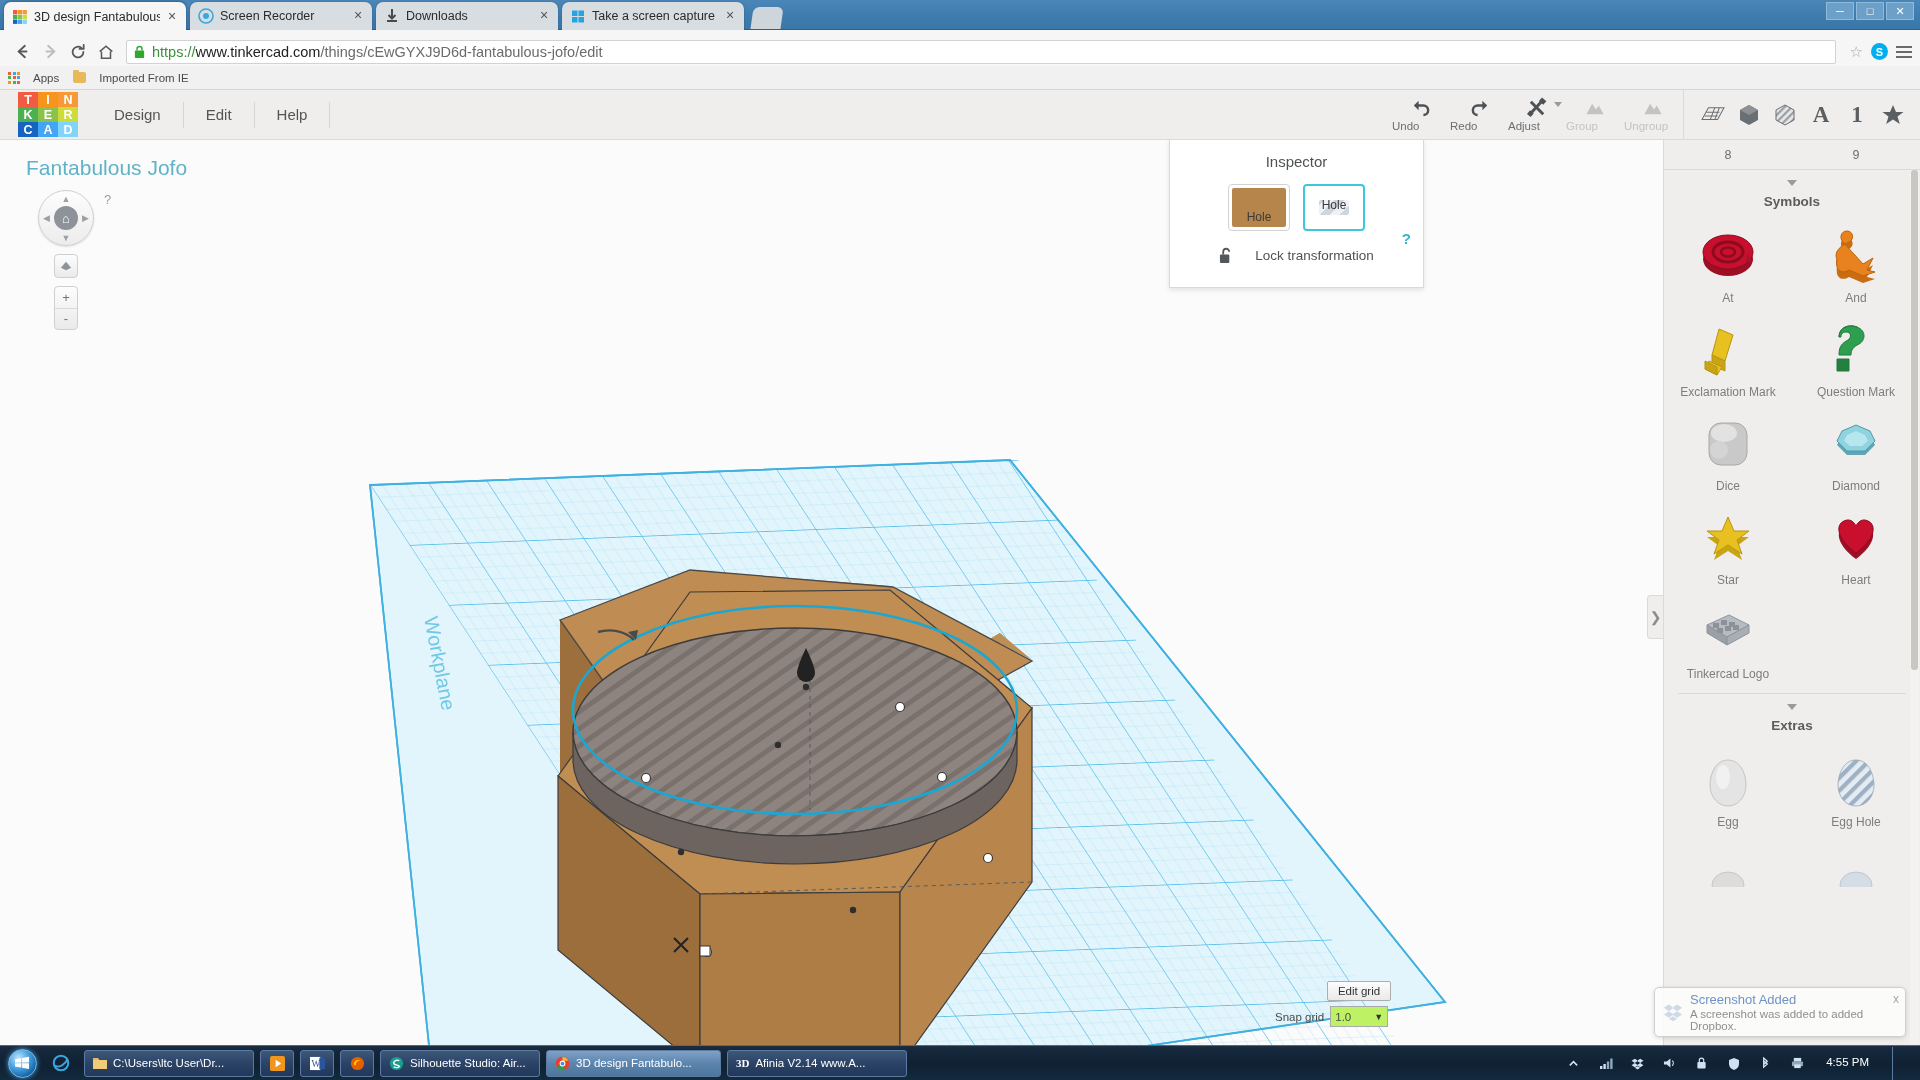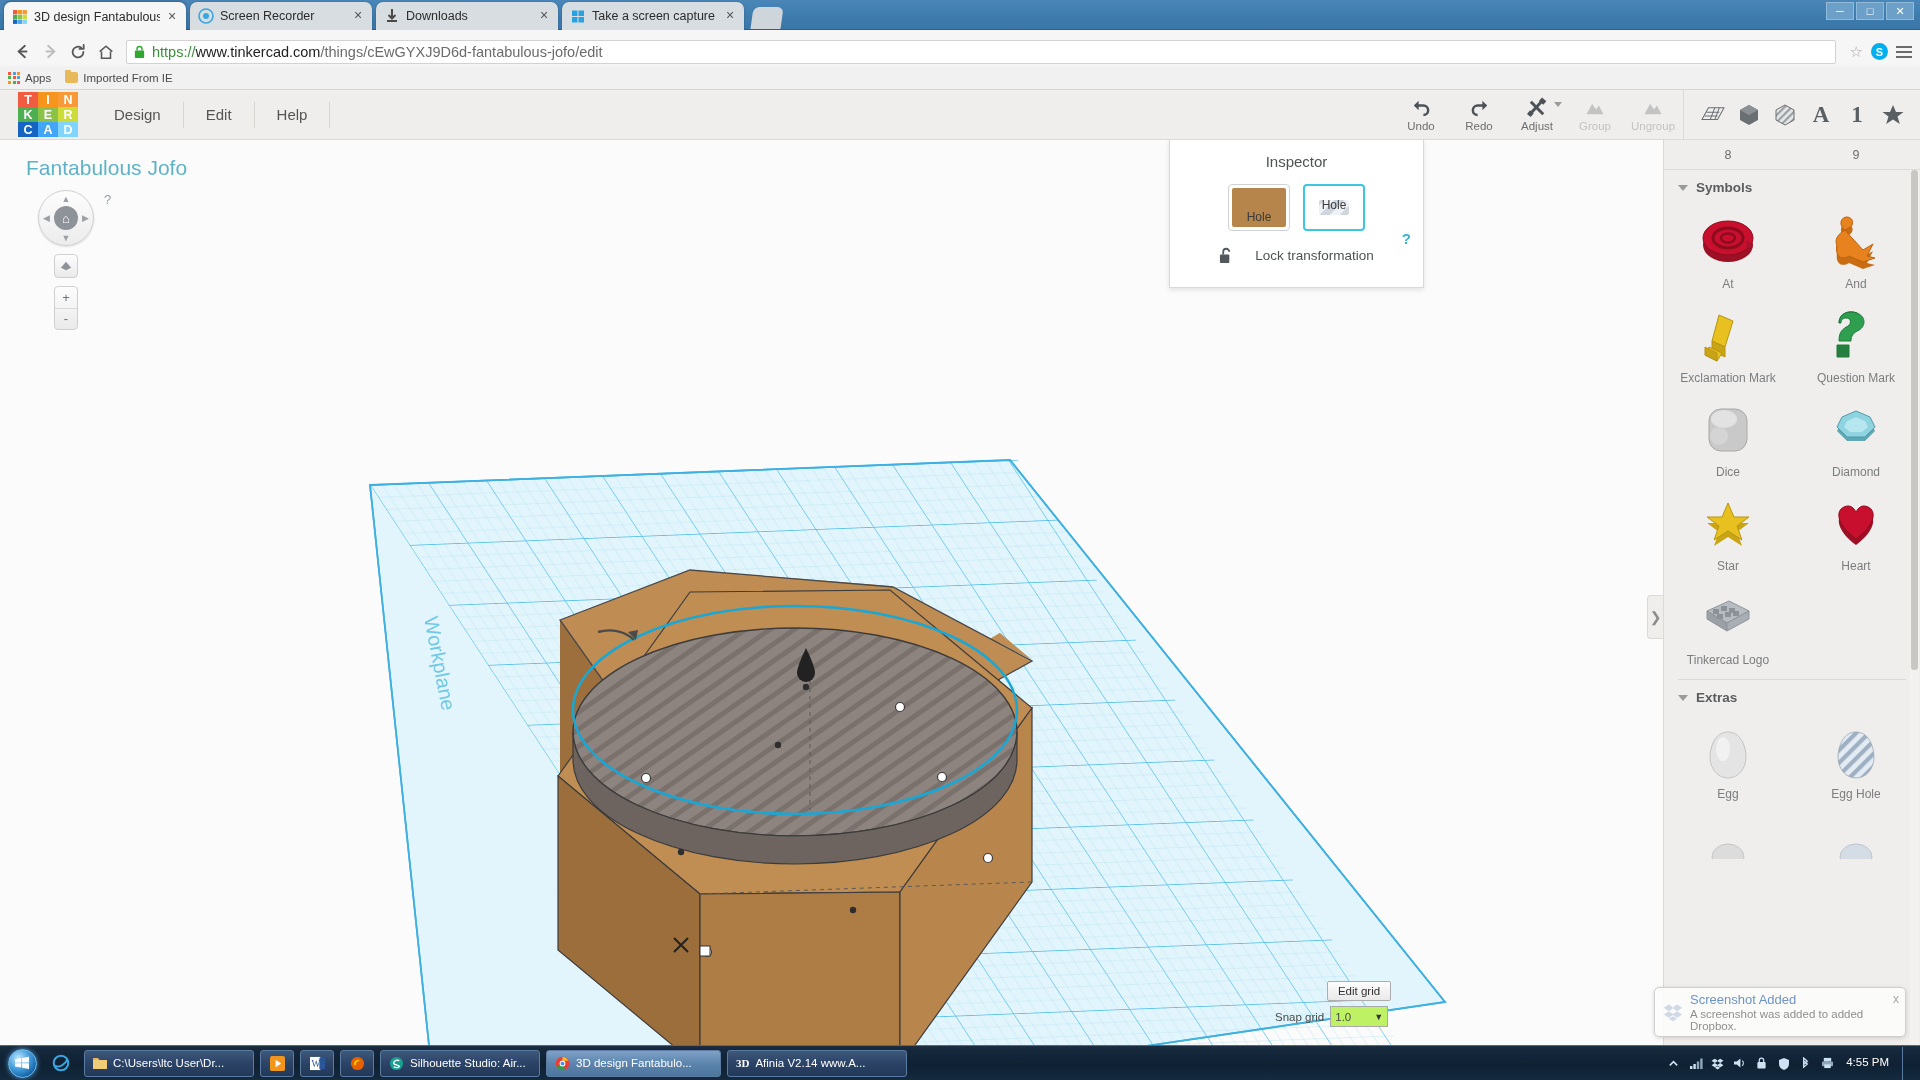--- a/index.html
+++ b/index.html
@@ -68,21 +68,21 @@
   .skype{ width:17px;height:17px;border-radius:50%;background:#00aff0;color:#fff;
      font-size:11px;font-weight:bold;display:flex;align-items:center;justify-content:center; }
   .hamb{ display:flex;flex-direction:column;gap:3px; }
   .hamb i{ display:block;width:16px;height:2px;background:#6b6b6b; }
 
   #bookmarkbar{
     position:absolute; left:0; top:66px; width:1920px; height:24px;
     background:#f1f1f1; border-bottom:1px solid #d6d6d6;
     display:flex; align-items:center; padding:0 8px; gap:14px;
   }
-  .bm{ display:flex;align-items:center;gap:5px;font-size:11.5px;color:#4a4a4a;text-align:center; }
+  .bm{ display:flex;align-items:center;gap:13px;font-size:11.5px;color:#4a4a4a;text-align:center; }
   .appsgrid{ display:grid;grid-template-columns:repeat(3,3px);grid-template-rows:repeat(3,3px);gap:1.5px; }
   .appsgrid i{ display:block;width:3px;height:3px; }
   .folder{ width:13px;height:11px;background:#e8b95a;border-radius:1px 2px 2px 2px;position:relative; }
   .folder:before{content:"";position:absolute;left:0;top:-2px;width:6px;height:3px;background:#e8b95a;border-radius:1px;}
 
   
   #app{ position:absolute; left:0; top:90px; width:1920px; height:955px; background:#fff; overflow:hidden; }
 
   #tc-topbar{
     position:absolute;left:0;top:0;width:1920px;height:50px;
@@ -94,21 +94,21 @@
   #tc-logo span{ display:flex;align-items:center;justify-content:center;
     color:#fff;font-weight:bold;font-size:12.5px;font-family:"Liberation Sans",sans-serif; }
   .tc-menu{ display:flex;align-items:center;height:50px;margin-left:14px; }
   .tc-menu a{
     font-size:15px;color:#555; padding:0 22px; height:26px;line-height:26px;
     border-right:1px solid #d8d6d3; text-decoration:none; display:block;
   }
   .tc-menu a:last-child{ border-right:1px solid #d8d6d3; }
 
   #tc-tools{ position:absolute;right:238px;top:0;height:50px;display:flex;align-items:flex-start; }
-  .tool{ width:58px; text-align:center; padding-top:6px; position:relative; }
+  .tool{ width:58px; padding-top:6px; position:relative; }
   .tool .tic{ height:22px;display:flex;align-items:center;justify-content:center;color:#4c5257; }
   .tool .tlb{ font-size:11.5px;color:#6d6f71;margin-top:2px;display:block; }
   .tool.dim .tic, .tool.dim .tlb{ color:#c3c3c3; }
   .caret{ position:absolute; right:4px; top:12px; width:0;height:0;
     border-left:4px solid transparent;border-right:4px solid transparent;border-top:5px solid #9a9a9a; }
 
   #tc-catbar{ position:absolute;right:10px;top:0;height:50px;display:flex;align-items:center;gap:2px;
     border-left:1px solid #dcdad7; padding-left:12px; }
   .cat{ width:34px;height:34px;display:flex;align-items:center;justify-content:center;color:#5a5f63; }
   .cat.txt{ font-size:23px;font-weight:bold;font-family:"Liberation Serif",serif; }
@@ -160,21 +160,21 @@
   #insp-help{ position:absolute;right:12px;top:46px;color:#3ab3c9;font-weight:bold;font-size:15px; }
   .locker{ display:flex;align-items:center;justify-content:center;gap:21px;margin-top:16px;
     font-size:13.5px;color:#4f5255; }
 
   
   #rightpanel{ position:absolute;right:0;top:50px;width:257px;height:905px;
     background:#efeeec; border-left:1px solid #dcdad7; }
   .pager{ display:flex;border-bottom:1px solid #dcdad7;height:30px; }
   .pager div{ flex:1;text-align:center;font-size:12.5px;color:#6d6f71;line-height:30px; }
   .section-hdr{ display:flex;align-items:center;gap:8px;padding:10px 14px 6px;
-    font-size:13.5px;font-weight:bold;color:#5a5c5e; }
+    font-size:13.5px;font-weight:bold;color:#5a5c5e;flex-direction:column; }
   .tri{ width:0;height:0;border-left:5px solid transparent;border-right:5px solid transparent;
     border-top:6px solid #9a9a9a; }
   .shapegrid{ display:grid;grid-template-columns:1fr 1fr; }
   .shape{ text-align:center;padding:8px 0 4px; }
   .shape .sv{ height:66px;display:flex;align-items:center;justify-content:center; }
   .shape .sl{ font-size:12px;color:#7b7d7f;display:block;margin-top:2px; }
   .divider{ height:1px;background:#dcdad7;margin:8px 14px 0; }
   #panel-scroll{ position:absolute;right:1px;top:30px;width:9px;height:875px;background:#f3f2f0; }
   #panel-scroll .thumb{ position:absolute;left:1px;top:0;width:7px;height:500px;background:#c9c7c4;border-radius:3px; }
   #panel-arrow-up{ position:absolute;right:1px;top:32px;color:#9a9a9a;font-size:8px; }
@@ -212,21 +212,21 @@
     background:radial-gradient(circle at 35% 30%, #bfe4ff 0%, #4aa3e0 40%, #1464a8 75%, #0b3e73 100%);
     border:1px solid #79c0f0; box-shadow:0 0 5px rgba(90,190,255,.75);
     display:flex;align-items:center;justify-content:center; }
   .qlaunch{ width:34px;height:33px;display:flex;align-items:center;justify-content:center;flex:none; }
   .tbtn{ height:27px; margin-left:6px; padding:0 8px;
     display:flex;align-items:center;gap:6px; flex:none;
     background:linear-gradient(to bottom,#3e587a 0%,#2b4366 50%,#22385a 100%);
     border:1px solid #5b7ba3; border-radius:3px; }
   .tbtn.on{ background:linear-gradient(to bottom,#7fa2c6 0%,#5c84ad 50%,#4d769f 100%); }
   .tbtn .lbl{ font-size:11.5px;color:#fff;white-space:nowrap; }
-  #tray{ margin-left:auto;display:flex;align-items:center;gap:7px;padding-right:8px; }
+  #tray{ margin-left:auto;display:flex;align-items:center;gap:17px;padding-right:18px; }
   #tray .tricon{ width:15px;height:15px;display:flex;align-items:center;justify-content:center;
     color:#cfe2f2;font-size:12px; }
   #clock{ font-size:11.5px;color:#fff;text-align:center;line-height:1.15;padding-left:4px; }
   #showdesk{ width:10px;height:33px;border-left:1px solid #5b7ba3;margin-left:6px; }
 </style>
 </head>
 <body>
 
 <div id="browser-titlebar">
   <div class="tabstrip">

